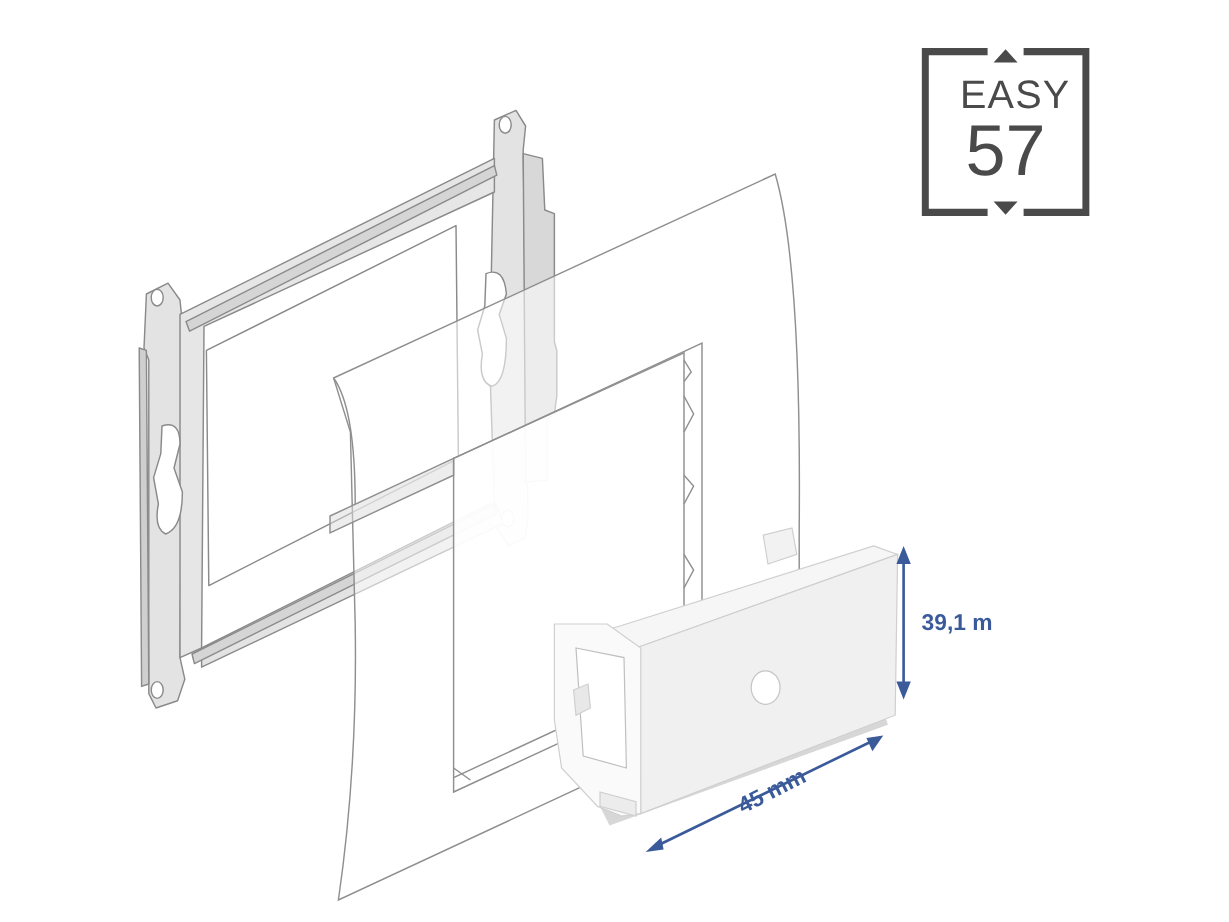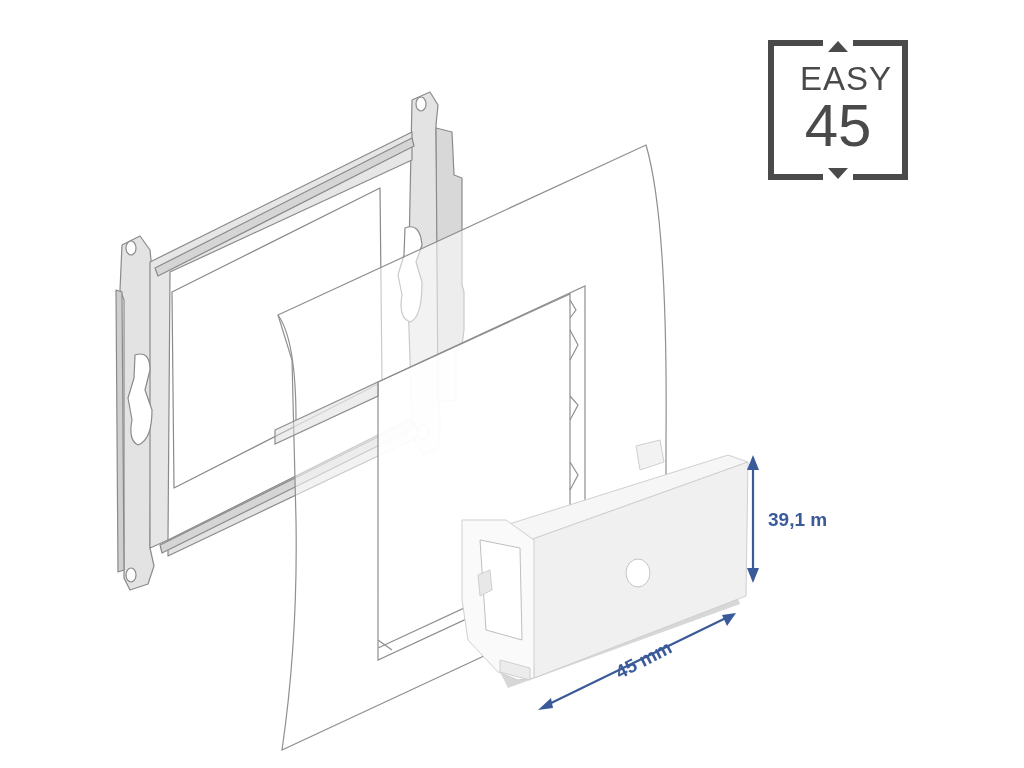--- a/index.html
+++ b/index.html
@@ -107,19 +107,19 @@
   <div class="logo">
     <svg width="140" height="140" viewBox="0 0 140 140" style="position:absolute;left:0;top:0">
       <g fill="none" stroke="#4a4a4a" stroke-width="6">
         <path d="M55,3 L3,3 L3,137 L55,137"></path>
         <path d="M85,3 L137,3 L137,137 L85,137"></path>
       </g>
       <path d="M60,12 L70,1 L80,12 Z" fill="#4a4a4a"></path>
       <path d="M60,128 L70,139 L80,128 Z" fill="#4a4a4a"></path>
     </svg>
     <div class="logo-easy">EASY</div>
-    <div class="logo-num">45</div>
+    <div class="logo-num">57</div>
   </div>
 
   
   <div class="dim-height">39,1 m</div>
   <div class="dim-width">45 mm</div>
 </div>
 
 </body></html>

